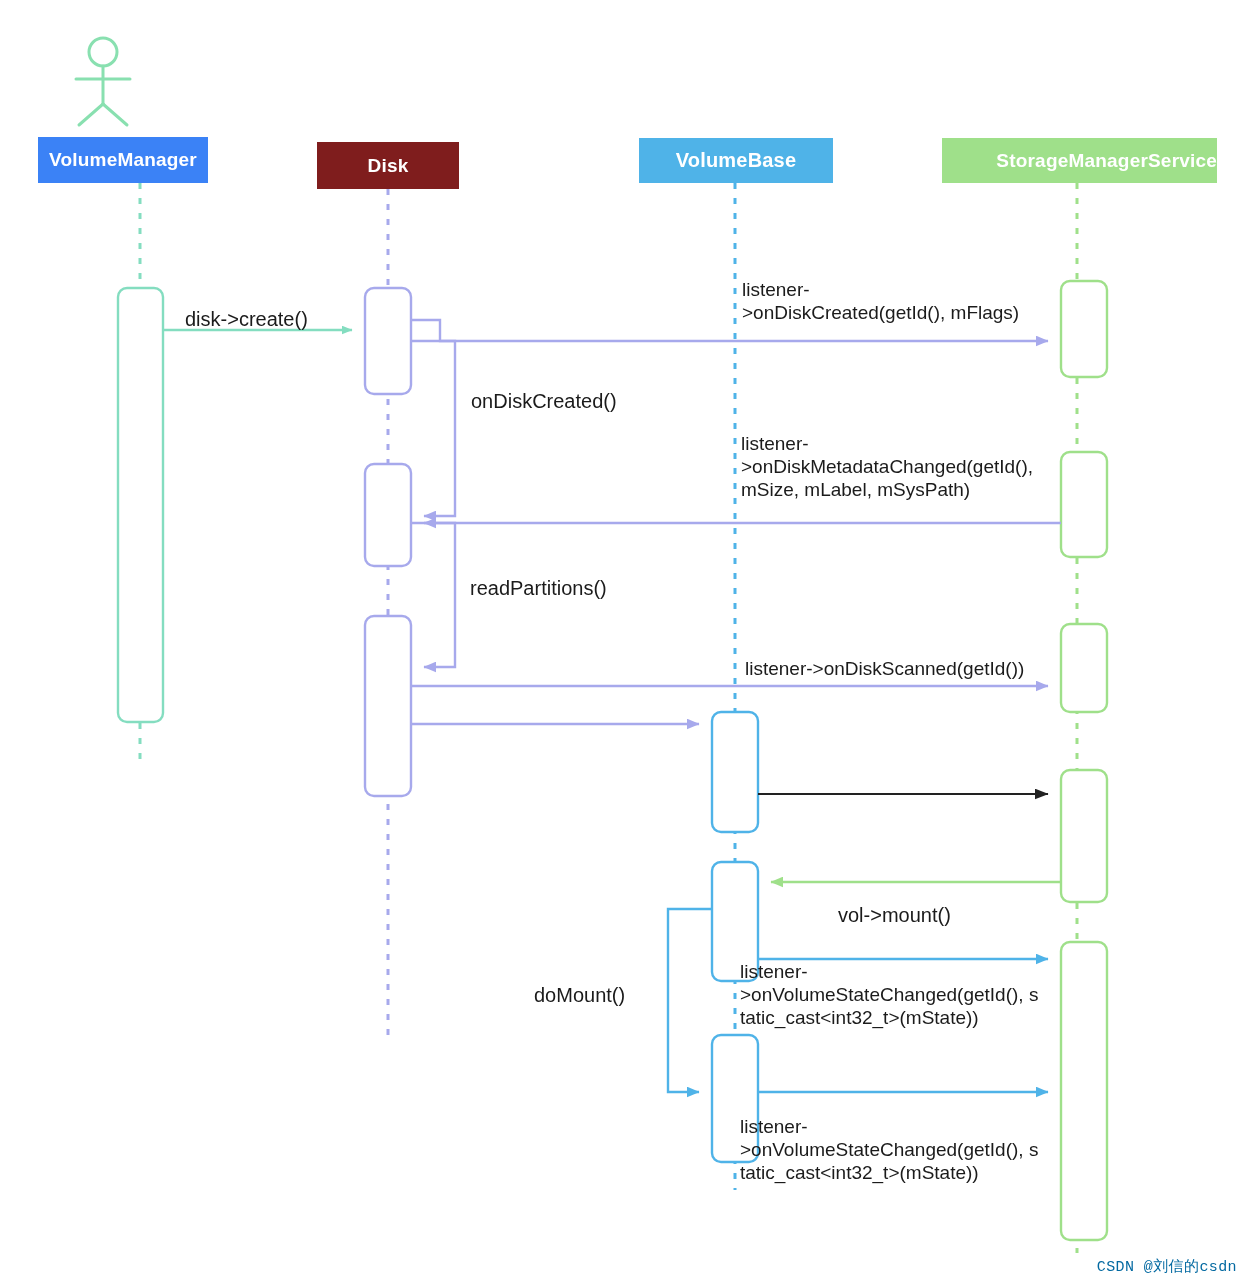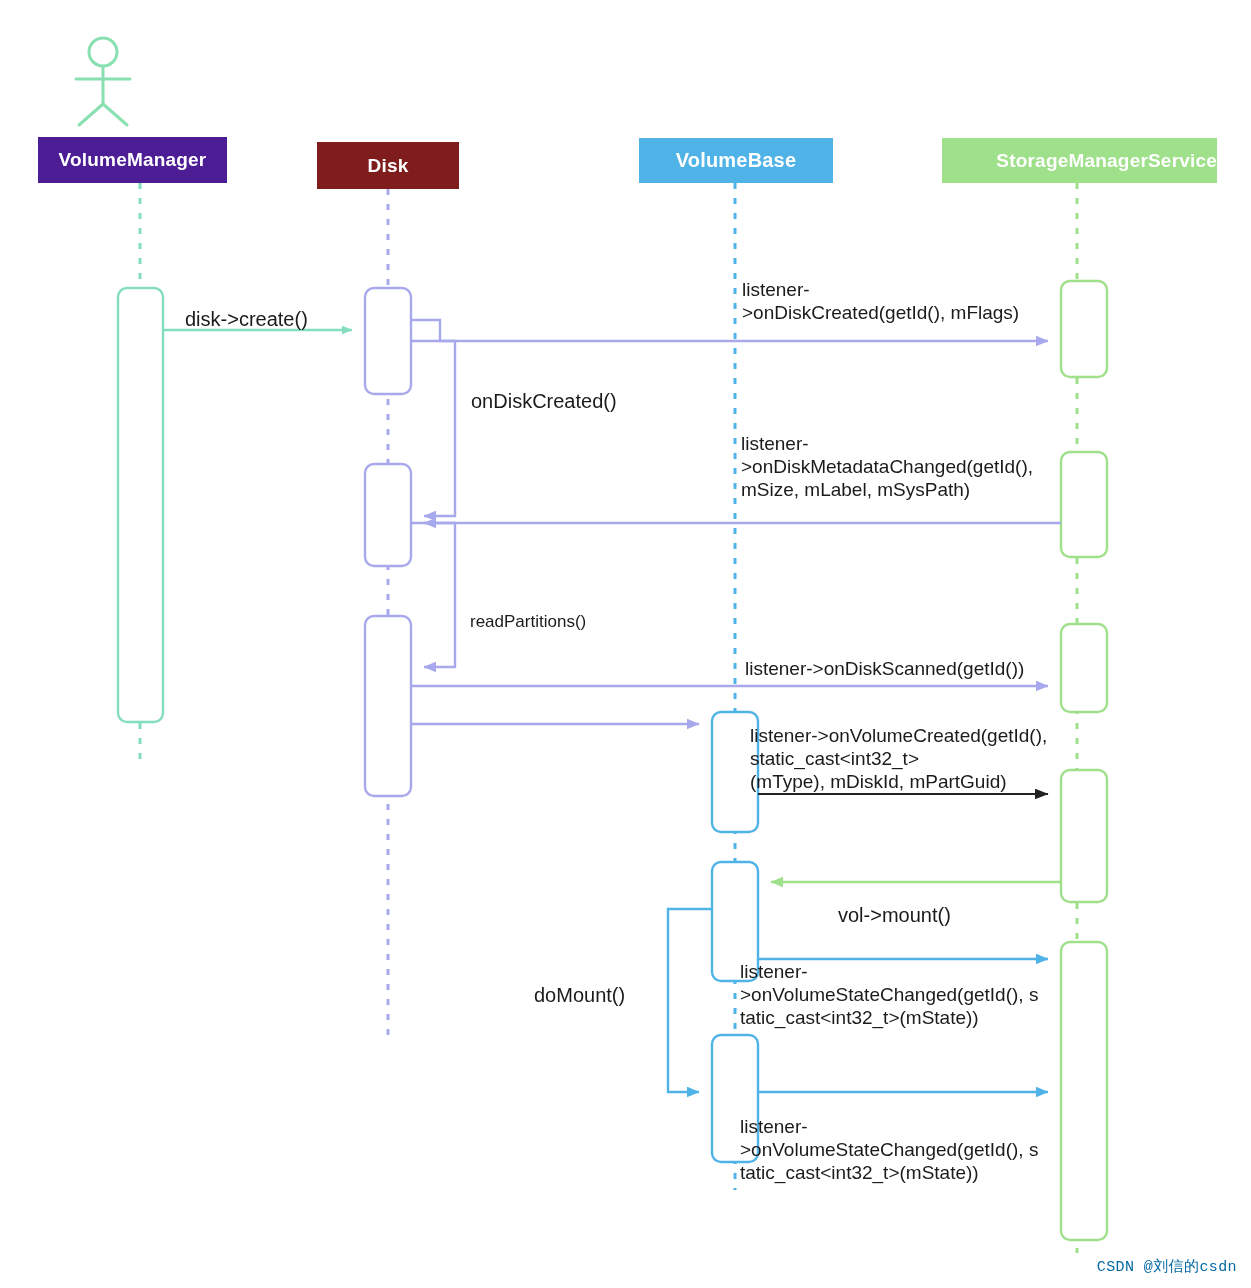--- a/index.html
+++ b/index.html
@@ -126,21 +126,21 @@
 
     <path d="M1061,882 L771,882" stroke="#9fe08a" stroke-width="2.4" fill="none" marker-end="url(#ah-lgreen)"></path>
 
     <path d="M712,909 L668,909 L668,1092 L699,1092" stroke="#4fb3e8" stroke-width="2.4" fill="none" marker-end="url(#ah-blue)"></path>
 
     <path d="M758,959 L1048,959" stroke="#4fb3e8" stroke-width="2.4" fill="none" marker-end="url(#ah-blue)"></path>
 
     <path d="M758,1092 L1048,1092" stroke="#4fb3e8" stroke-width="2.4" fill="none" marker-end="url(#ah-blue)"></path>
   </svg>
 
-  <div class="lifeline-header" style="left:38px; top:137px; width:189px; height:46px; background:#4c1d95; font-size:19px;">
+  <div class="lifeline-header" style="left:38px; top:137px; width:170px; height:46px; background:#3b82f6; font-size:19px;">
     <span>VolumeManager</span>
   </div>
 
   <div class="lifeline-header" style="left:317px; top:142px; width:142px; height:47px; background:#7f1d1d; font-size:19px;">
     <span>Disk</span>
   </div>
 
   <div class="lifeline-header" style="left:639px; top:138px; width:194px; height:45px; background:#4fb3e8; font-size:20px;">
     <span>VolumeBase</span>
   </div>
@@ -153,28 +153,25 @@
 
   <div class="msg-label" style="left:742px; top:278px; width:330px; font-size:19px;">listener-
 &gt;onDiskCreated(getId(), mFlags)</div>
 
   <div class="msg-label" style="left:471px; top:389px; width:180px; font-size:20px;">onDiskCreated()</div>
 
   <div class="msg-label" style="left:741px; top:432px; width:338px; font-size:19px;">listener-
 &gt;onDiskMetadataChanged(getId(),
 mSize, mLabel, mSysPath)</div>
 
-  <div class="msg-label" style="left:470px; top:576px; width:185px; font-size:17px;margin-top:36px;">readPartitions()</div>
+  <div class="msg-label" style="left:470px; top:576px; width:185px; font-size:20px;">readPartitions()</div>
 
   <div class="msg-label" style="left:745px; top:657px; width:325px; font-size:19px;">listener-&gt;onDiskScanned(getId())</div>
 
 
-  <div class="msg-label" style="left:750px; top:724px; width:330px; font-size:19px;">listener-&gt;onVolumeCreated(getId(),
-static_cast&lt;int32_t&gt;
-(mType), mDiskId, mPartGuid)</div>
 
   <div class="msg-label" style="left:838px; top:903px; width:160px; font-size:20px;">vol-&gt;mount()</div>
 
   <div class="msg-label" style="left:534px; top:983px; width:130px; font-size:20px;">doMount()</div>
 
   <div class="msg-label" style="left:740px; top:960px; width:334px; font-size:19px;">listener-
 &gt;onVolumeStateChanged(getId(), s
 tatic_cast&lt;int32_t&gt;(mState))</div>
 
   <div class="msg-label" style="left:740px; top:1115px; width:334px; font-size:19px;">listener-

